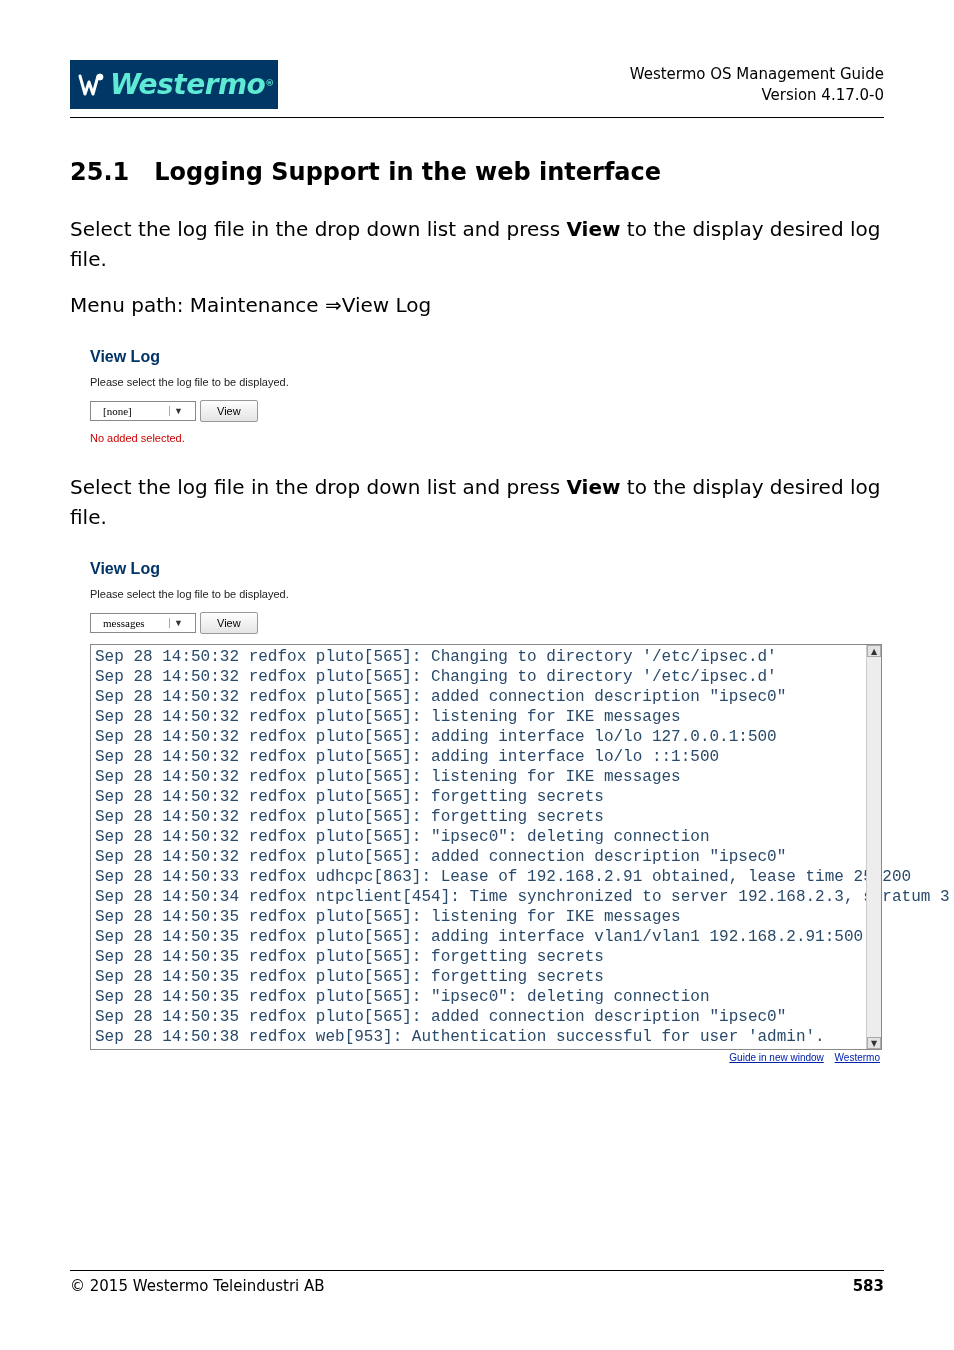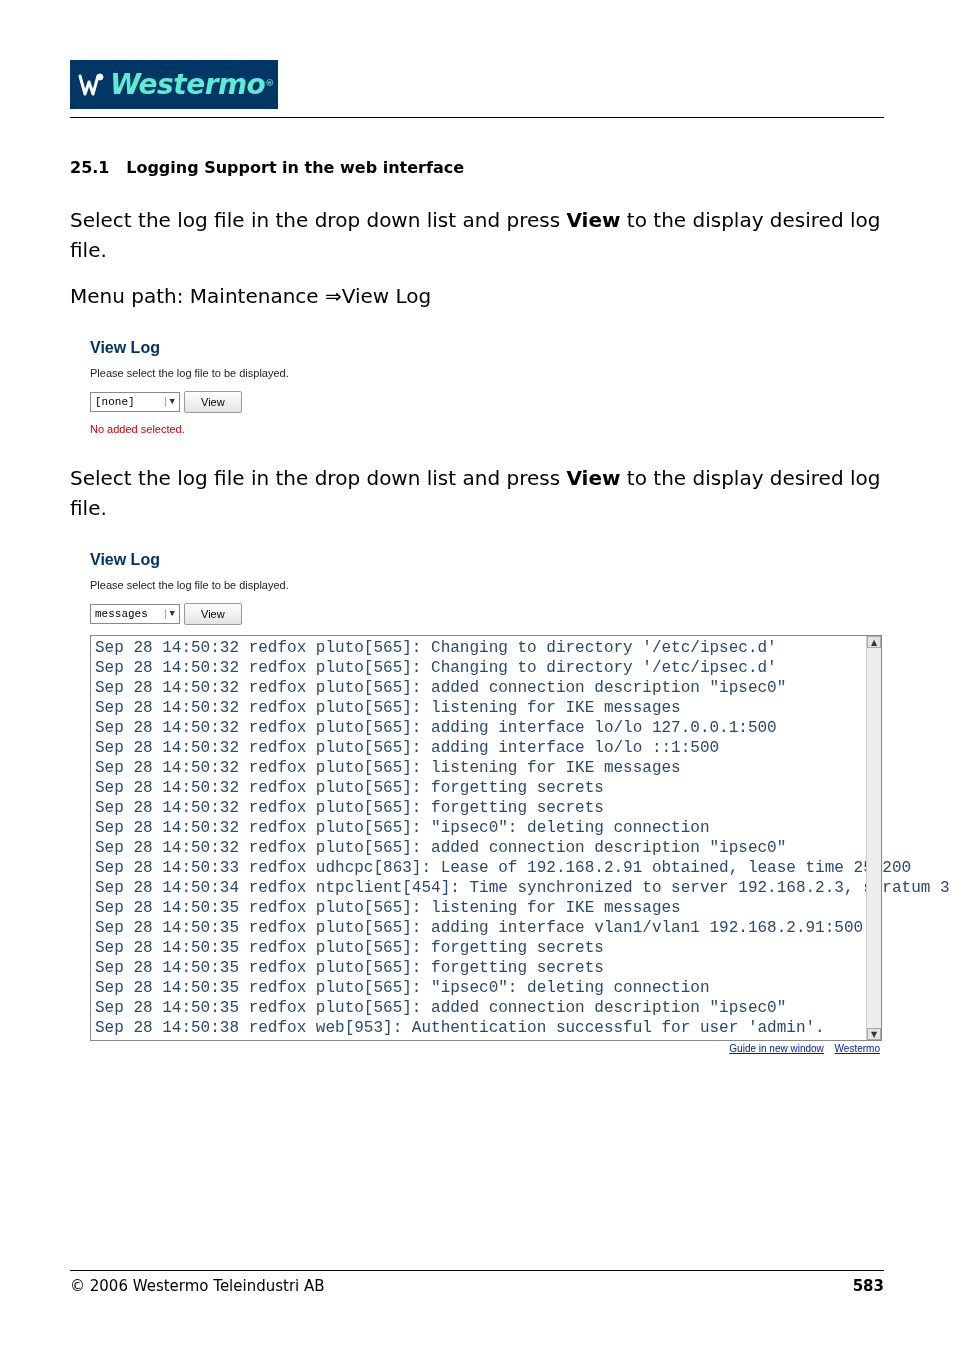--- a/index.html
+++ b/index.html
@@ -42,21 +42,21 @@
     text-align: right;
     font-size: 15px;
     line-height: 1.4;
   }
   .header-rule {
     border: none;
     border-top: 1.5px solid #000;
     margin: 6px 0 40px 0;
   }
   h1.section-title {
-    font-size: 16px;
+    font-size: 24px;
     font-weight: bold;
     margin: 0 0 28px 0;
   }
   .body-text {
     font-size: 20px;
     line-height: 1.5;
     margin: 0 0 16px 0;
   }
   .bold-inline { font-weight: bold; font-family: "DejaVu Sans", sans-serif; }
   .figure-block {
@@ -75,25 +75,25 @@
     margin-bottom: 12px;
     color: #222;
   }
   .form-row {
     display: flex;
     align-items: center;
     gap: 4px;
     margin-bottom: 10px;
   }
   .dropdown {
-    font-family: Liberation Mono, monospace;
+    font-family: Liberation Serif, serif;
     font-size: 11px;
     background: #fff;
     border: 1px solid #888;
-    padding: 0 4px;
+    padding: 0 12px;
     height: 18px;
     display: inline-flex;
     align-items: center;
     min-width: 80px;
     justify-content: space-between;
   }
   .dropdown-arrow {
     border-left: 1px solid #aaa;
     padding-left: 4px;
     margin-left: 6px;
@@ -184,20 +184,24 @@
 <div class="page">
 
   <div class="header-row">
     <div class="logo-box">
       <svg class="logo-icon" width="28" height="26" viewBox="0 0 28 26" fill="none">
         <path d="M2 4 L7 22 L11 10 L15 22 L20 4" stroke="#fff" stroke-width="3" stroke-linejoin="round" stroke-linecap="round"></path>
         <circle cx="22" cy="5" r="3" fill="#fff"></circle>
       </svg>
       <span>Westermo</span>
         <span class="reg-trade">®</span>
+    </div>
+    <div class="header-text">
+      <div>Westermo OS Management Guide</div>
+      <div>Version 4.17.0-0</div>
     </div>
   </div>
   <hr class="header-rule">
 
   <h1 class="section-title">
     <span>25.1</span>&nbsp;&nbsp;&nbsp;<span>Logging Support in the web interface</span>
   </h1>
 
   <p class="body-text">
     <span>Select the log file in the drop down list and press </span><span class="bold-inline">View</span><span> to the display desired log file.</span>
@@ -262,18 +266,18 @@
     </div>
     <div class="links-row">
       <a>Guide in new window</a>
       <a>Westermo</a>
     </div>
   </div>
 
   <div class="footer">
     <hr class="footer-rule">
     <div class="footer-row">
-      <span>© 2006 Westermo Teleindustri AB</span>
+      <span>© 2015 Westermo Teleindustri AB</span>
       <span style="font-weight:bold;">583</span>
     </div>
   </div>
 
 </div>
 
 </body></html>

